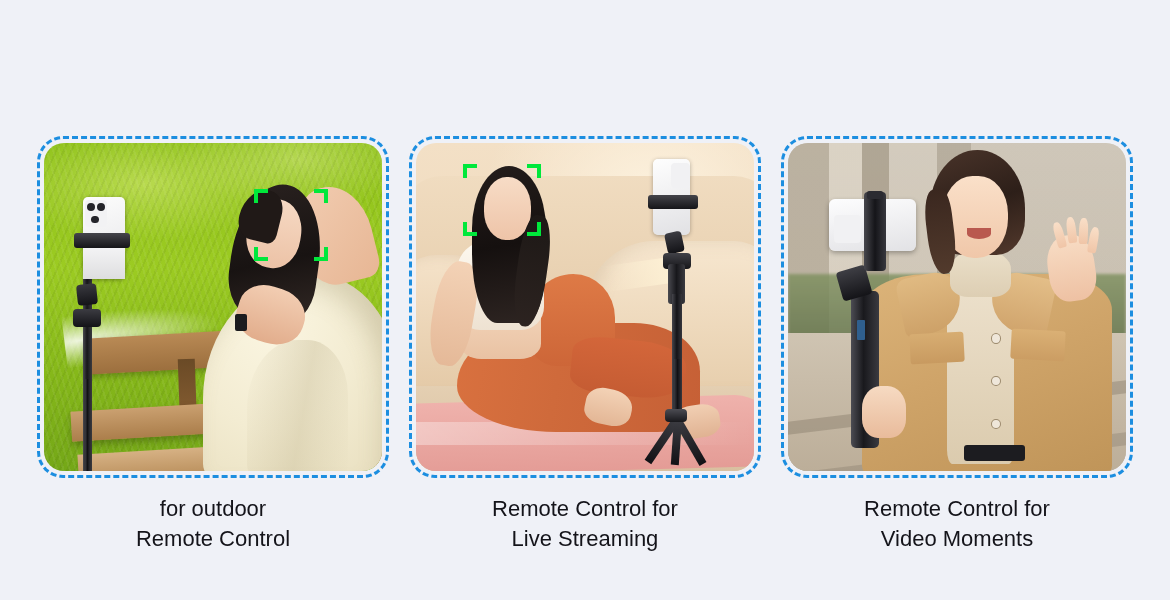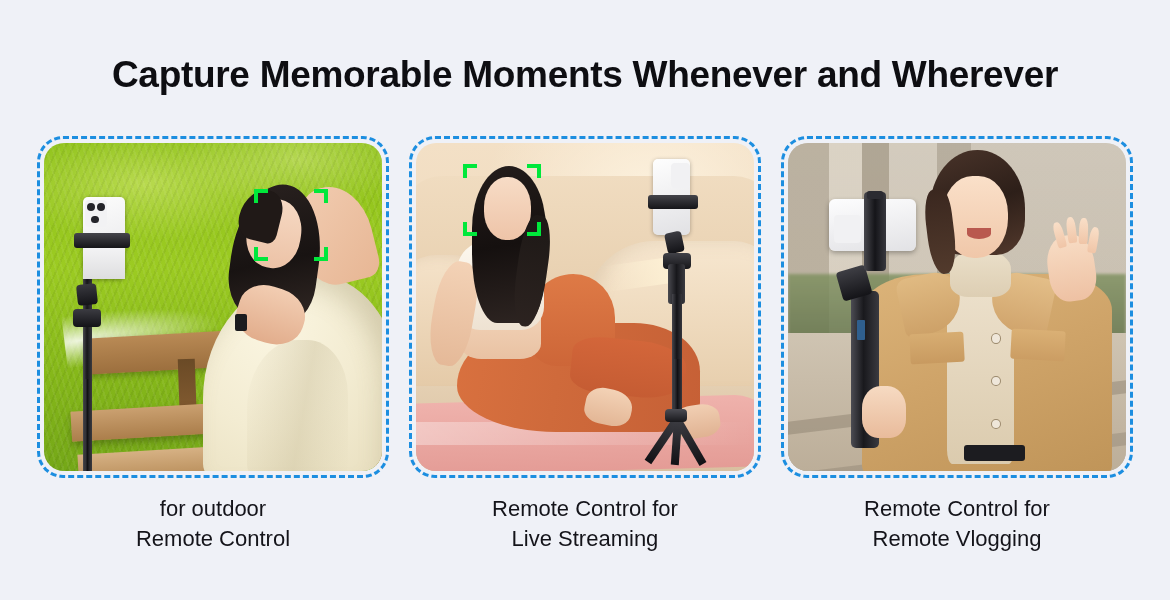--- a/index.html
+++ b/index.html
@@ -546,21 +546,20 @@
   .af .br::after  { right: 0; bottom: 0; }
 
   .af-1 { left: 62%; top: 14%; width: 22%; height: 22%; }
   .af-2 { left: 14%; top: 6.5%; width: 23%; height: 22%; }
 </style>
 </head>
 <body>
 
 <div class="banner">
 
-  <h1 class="headline">Capture Memorable Moments Whenever and Wherever</h1>
 
   <div class="cards">
 
     <div class="card">
       <div class="photo-frame">
         <div class="photo s1">
           <div class="grass-hi"></div>
           <div class="grass-tex"></div>
           <div class="mist"></div>
           <div class="bench-back"></div>
@@ -698,18 +697,18 @@
             <span class="cam c1"></span>
             <span class="cam c2"></span>
             <span class="cam c3"></span>
           </div>
           <div class="k-clip"></div>
           <div class="k-clip-top"></div>
         </div>
       </div>
       <div class="caption">
         <span class="ln">Remote Control for</span>
-        <span class="ln">Remote Vlogging</span>
+        <span class="ln">Video Moments</span>
       </div>
     </div>
 
   </div>
 </div>
 
 </body></html>

